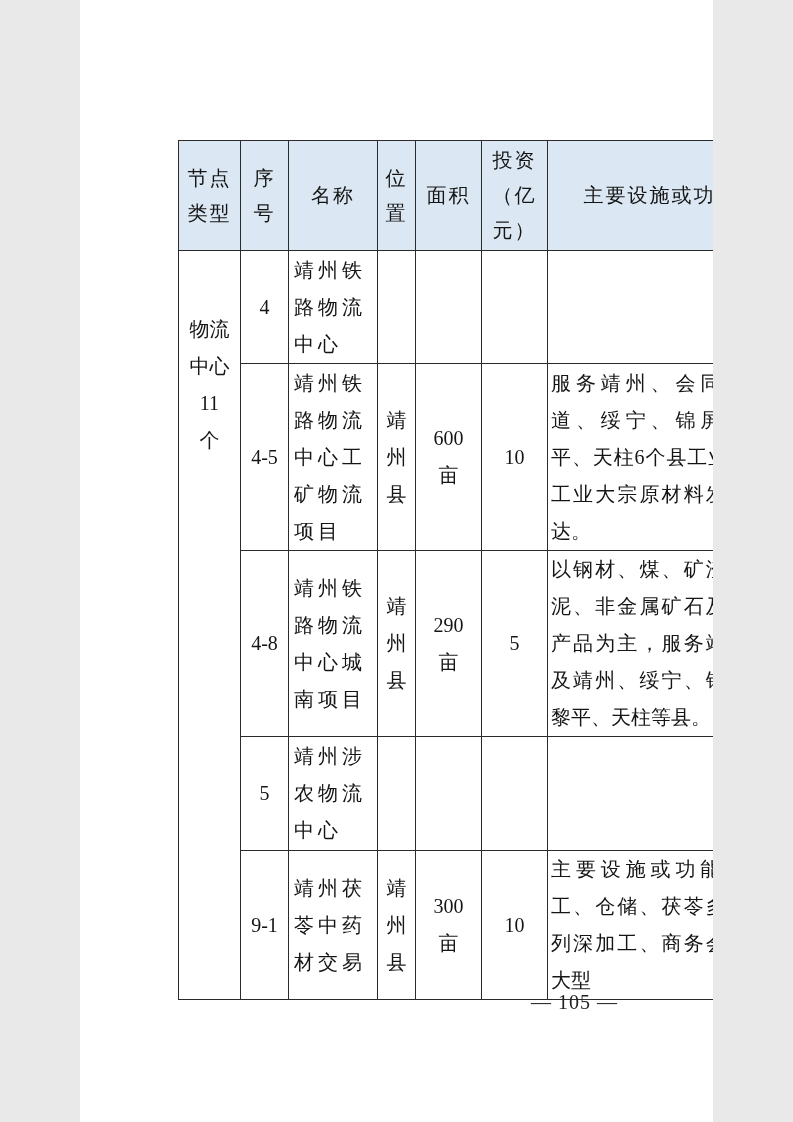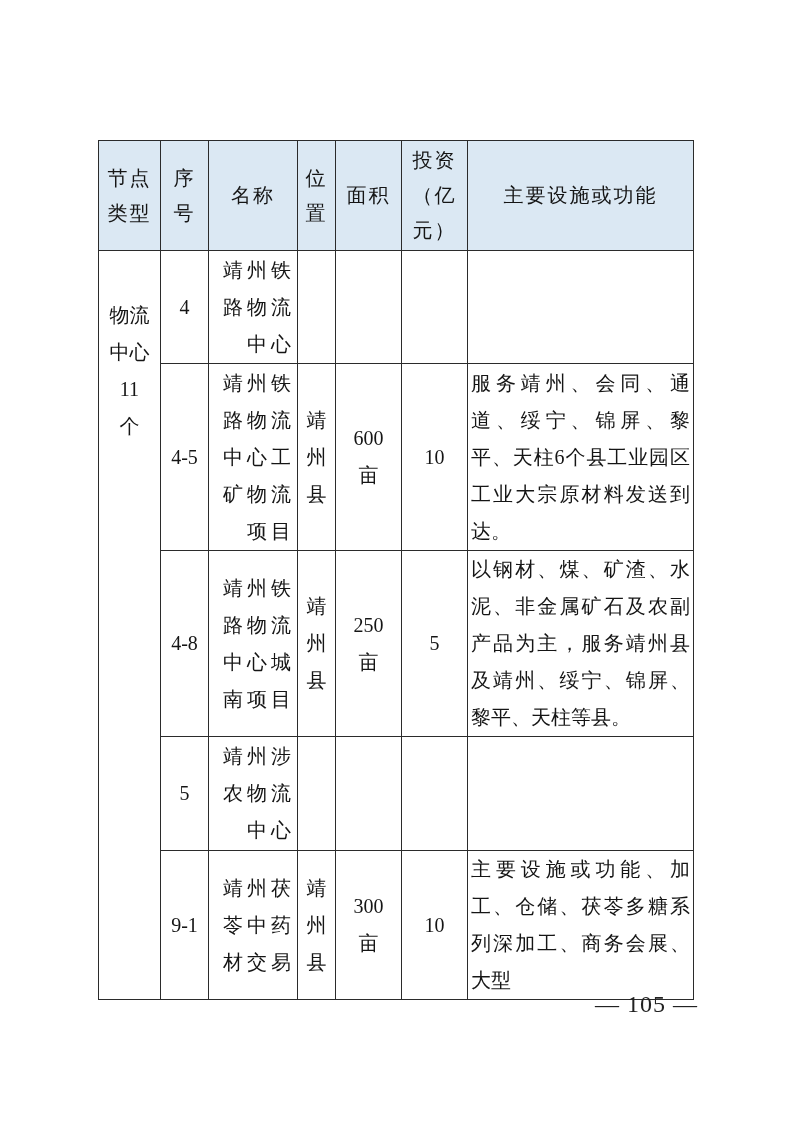--- a/index.html
+++ b/index.html
@@ -1,19 +1,19 @@
 <!DOCTYPE html>
 <html><head>
 <meta charset="utf-8">
 <style>
   * { box-sizing: border-box; margin: 0; padding: 0; }
   html, body { background: #e9e9e9; }
   .page {
     position: relative;
-    width: 793px;
+    width: 633px;
     height: 1122px;
     margin: 0 auto;
     background: #ffffff;
     font-family: "Liberation Serif", serif;
     color: #151515;
     overflow: hidden;
   }
   table.doc-table {
     position: absolute;
     left: 98px;
@@ -39,38 +39,38 @@
   }
   .pre { white-space: pre-line; }
   tr.h-head { height: 110px; }
   tr.h-r0 { height: 113px; }
   tr.h-r1 { height: 187px; }
   tr.h-r2 { height: 186px; }
   tr.h-r3 { height: 114px; }
   tr.h-r4 { height: 115px; }
   td.group-cell {
     vertical-align: top;
-    padding-top: 46px;
+    padding-top: 60px;
     line-height: 37px;
   }
   td.name-cell {
-    text-align: right;
+    text-align: left;
     padding-left: 5px;
     padding-right: 2px;
     letter-spacing: 4px;
   }
   td.func-cell {
     text-align: justify;
     padding: 0 3px;
   }
   .page-number {
     position: absolute;
     top: 991px;
     right: 95px;
-    font-size: 24px;
+    font-size: 20px;
     letter-spacing: 1px;
     color: #222222;
   }
 </style>
 </head>
 <body>
 
 <div class="page">
 
   <table class="doc-table">
@@ -131,21 +131,21 @@
       </tr>
       <tr class="h-r2">
         <td>4-8</td>
         <td class="name-cell pre">靖州铁
 路物流
 中心城
 南项目</td>
         <td class="pre">靖
 州
 县</td>
-        <td class="pre">250
+        <td class="pre">290
 亩</td>
         <td>5</td>
         <td class="func-cell">以钢材、煤、矿渣、水泥、非金属矿石及农副产品为主，服务靖州县及靖州、绥宁、锦屏、黎平、天柱等县。</td>
       </tr>
       <tr class="h-r3">
         <td>5</td>
         <td class="name-cell pre">靖州涉
 农物流
 中心</td>
         <td class="pre"></td>

